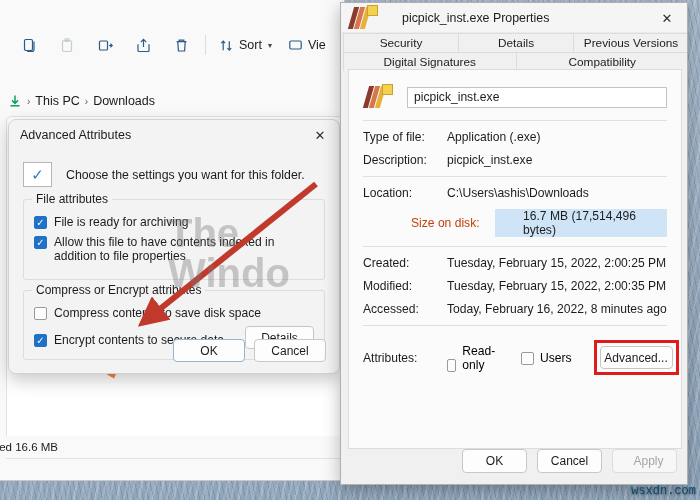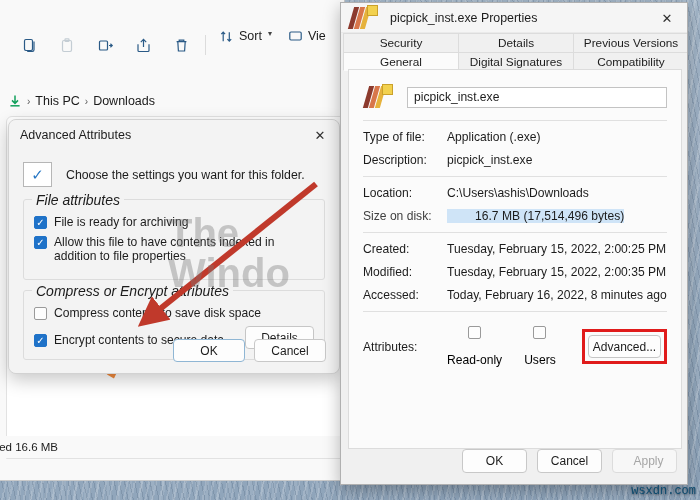--- a/index.html
+++ b/index.html
@@ -44,21 +44,21 @@
   .tb-btn {
     width: 38px; height: 32px;
     display: flex; align-items: center; justify-content: center;
     color: #2a5a86;
   }
   .tb-btn.dim { color: #c4cdd4; }
   .tb-sep {
     width: 1px; height: 20px; background: #dcdcdc; margin: 0 5px;
   }
   .tb-text-btn {
-    height: 32px; display: flex; align-items: flex-start; gap: 5px;
+    height: 32px; display: flex; align-items: center; gap: 5px;
     padding: 0 8px; color: #1c1c1c; font-size: 12.5px;
   }
   .tb-text-btn .gl { color: #2a5a86; display: flex; align-items: center; }
   .chev { font-size: 8px; color: #444; margin-left: 1px; }
 
   #breadcrumb {
     position: absolute; left: 0; top: 88px;
     width: 345px; height: 26px;
     display: flex; align-items: center;
     padding-left: 8px; gap: 5px;
@@ -179,21 +179,21 @@
     border-radius: 3px;
     padding: 9px 10px 10px 10px;
     margin-bottom: 10px;
     position: relative;
     background: transparent;
   }
   .grp > .grp-title {
     position: absolute; top: -8px; left: 8px;
     background: #f3f3f3;
     padding: 0 4px;
-    font-size: 14px; color: #1c1c1c; font-style: italic;
+    font-size: 12px; color: #1c1c1c;
   }
   .cb-row {
     display: flex; align-items: flex-start; gap: 7px;
     margin: 6px 0;
     font-size: 12.1px; color: #1c1c1c;
   }
   .cb {
     width: 13px; height: 13px; flex: 0 0 13px;
     border-radius: 2px;
     margin-top: 1px;
@@ -235,21 +235,21 @@
     left: 340px; top: 2px;
     width: 348px; height: 483px;
     background: #f0f0f0;
     border: 1px solid #b0b0b0;
     box-shadow: 0 5px 16px rgba(0,0,0,0.28);
     overflow: hidden;
   }
   #props-titlebar {
     height: 30px;
     display: flex; align-items: center;
-    padding-left: 9px; gap: 12px;
+    padding-left: 9px; gap: 24px;
     background: #f5f5f5;
     border-bottom: 1px solid #eaeaea;
   }
   #props-title { font-size: 12.4px; color: #1c1c1c; }
   #props-close {
     position: absolute; right: 0; top: 0;
     width: 40px; height: 30px;
     display: flex; align-items: center; justify-content: center;
     font-size: 13px; color: #303030;
   }
@@ -303,30 +303,30 @@
     padding: 0 6px;
     font-size: 12.1px; color: #1c1c1c;
   }
   .hr { height: 1px; background: #e0e0e0; margin: 9px 0; }
   .prow {
     display: flex; align-items: center;
     margin: 9px 0; font-size: 12.1px; color: #1c1c1c;
   }
   .plabel { width: 84px; flex: 0 0 84px; color: #1c1c1c; }
   .pvalue { color: #1c1c1c; }
-  .prow.muted .plabel { color: #404040; }
+  .prow.muted .plabel { color: #c2410c; margin-left: 48px; }
   .pvalue.sel {
     background: #cfe4f7; color: #1c1c1c; padding-left: 28px;
   }
   #attrs-row {
     display: flex; align-items: center;
     margin-top: 14px; font-size: 12.1px;
   }
   #attrs-row .acb {
-    display: flex; align-items: center; gap: 14px; margin-right: 22px; flex-direction: column;
+    display: flex; align-items: flex-end; gap: 6px; margin-right: 22px;
   }
   .acb .cbox {
     width: 13px; height: 13px;
     background: #fdfdfd; border: 1px solid #9a9a9a; border-radius: 2px;
   }
   #advanced-wrap {
     margin-left: auto;
     border: 3px solid #e01b1b;
     padding: 3px;
   }
@@ -516,21 +516,20 @@
   </div>
   <div id="props-close">✕</div>
 
   <div id="tabstrip">
     <div class="tabrow">
       <div class="tab">Security</div>
       <div class="tab">Details</div>
       <div class="tab">Previous Versions</div>
     </div>
     <div class="tabrow">
-      <div class="tab active">General</div>
       <div class="tab">Digital Signatures</div>
       <div class="tab">Compatibility</div>
     </div>
   </div>
 
   <div id="props-panel">
 
     <div id="prop-name-row">
       <span id="picpick-icon">
         <span class="bar b1"></span>

